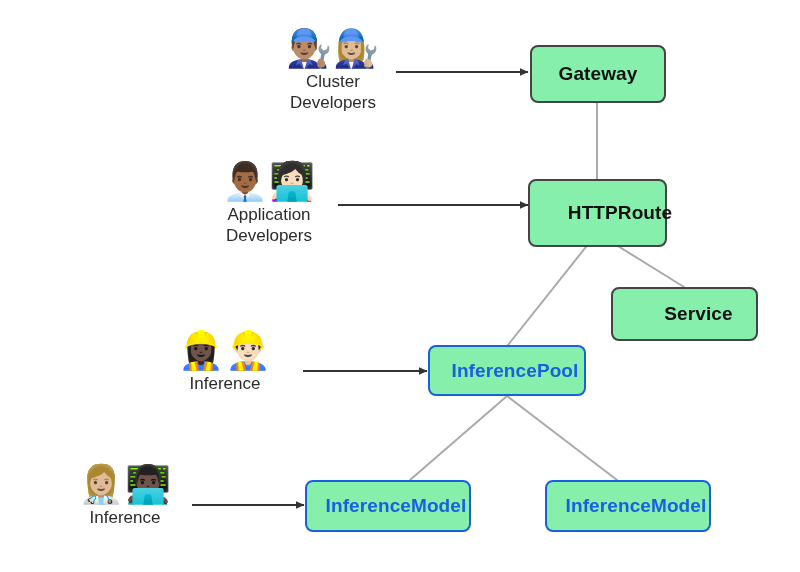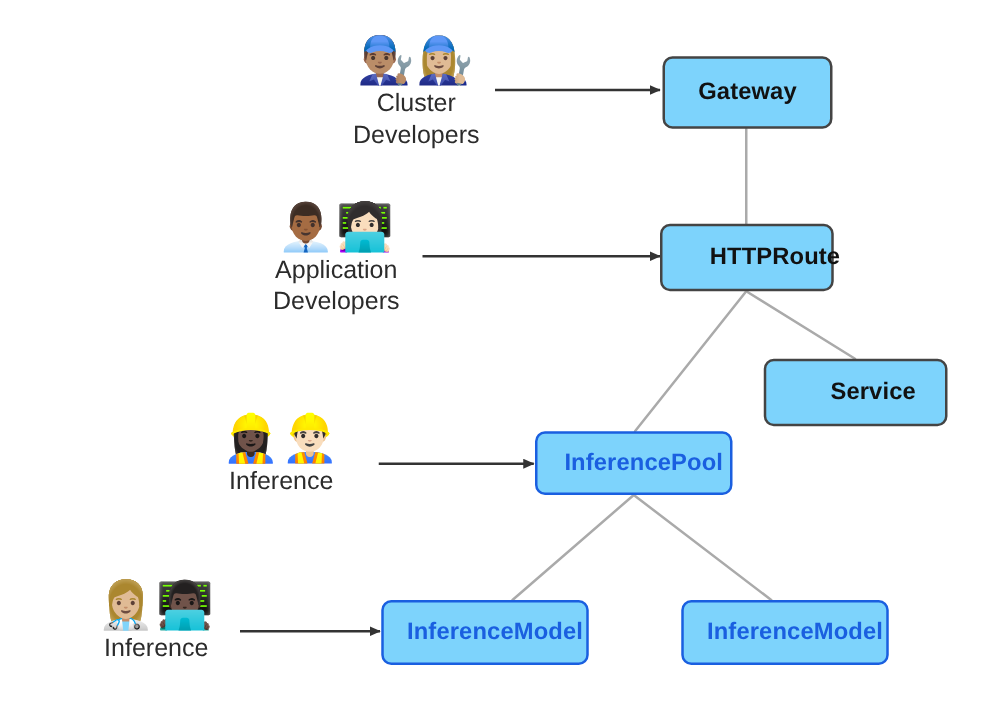--- a/index.html
+++ b/index.html
@@ -23,21 +23,21 @@
     height: 572px;
     pointer-events: none;
   }
   .node {
     position: absolute;
     box-sizing: border-box;
     display: flex;
     align-items: center;
     justify-content: center;
     border-radius: 8px;
-    background: #7dd3fc;
+    background: #86efac;
     font-weight: bold;
     letter-spacing: 0.1px;
     white-space: nowrap;
   }
   .node.dark {
     border: 2px solid #444444;
     color: #111111;
     font-size: 19px;
   }
   .node.blue {
@@ -55,21 +55,21 @@
   }
   .actor-emojis {
     font-size: 37px;
     line-height: 1.02;
     letter-spacing: 1px;
     font-family: "DejaVu Sans", sans-serif;
     user-select: none;
   }
   .actor-label {
     margin-top: 3px;
-    font-size: 20px;
+    font-size: 17px;
     line-height: 1.28;
     color: #2b2b2b;
     text-align: center;
     font-family: "Liberation Sans", sans-serif;
   }
 </style>
 </head>
 <body>
 
 <div id="canvas">
@@ -90,21 +90,21 @@
     <g id="actor-arrows">
         <line x1="396" y1="72" x2="528" y2="72" stroke="#333333" stroke-width="2" marker-end="url(#arrowhead)"></line>
         <line x1="338" y1="205" x2="528" y2="205" stroke="#333333" stroke-width="2" marker-end="url(#arrowhead)"></line>
         <line x1="303" y1="371" x2="427" y2="371" stroke="#333333" stroke-width="2" marker-end="url(#arrowhead)"></line>
         <line x1="192" y1="505" x2="304" y2="505" stroke="#333333" stroke-width="2" marker-end="url(#arrowhead)"></line>
       </g>
   </svg>
 
   <div id="nodes-layer">
       <div class="node dark" style="left: 530px; top: 45px; width: 136px; height: 58px;">Gateway</div>
-      <div class="node dark" style="left: 528px; top: 179px; width: 139px; height: 54px; padding-left: 45px;">HTTPRoute</div>
+      <div class="node dark" style="left: 528px; top: 179px; width: 139px; height: 68px; padding-left: 45px;">HTTPRoute</div>
       <div class="node dark" style="left: 611px; top: 287px; width: 147px; height: 54px; padding-left: 28px;">Service</div>
       <div class="node blue" style="left: 428px; top: 345px; width: 158px; height: 51px;">InferencePool</div>
       <div class="node blue" style="left: 305px; top: 480px; width: 166px; height: 52px;">InferenceModel</div>
       <div class="node blue" style="left: 545px; top: 480px; width: 166px; height: 52px;">InferenceModel</div>
     </div>
   <div id="actors-layer">
       <div class="actor" style="left: 223px; top: 30px;">
         <div class="actor-emojis">👨🏽‍🔧👩🏼‍🔧</div>
         <div class="actor-label">
           <div>Cluster</div>

